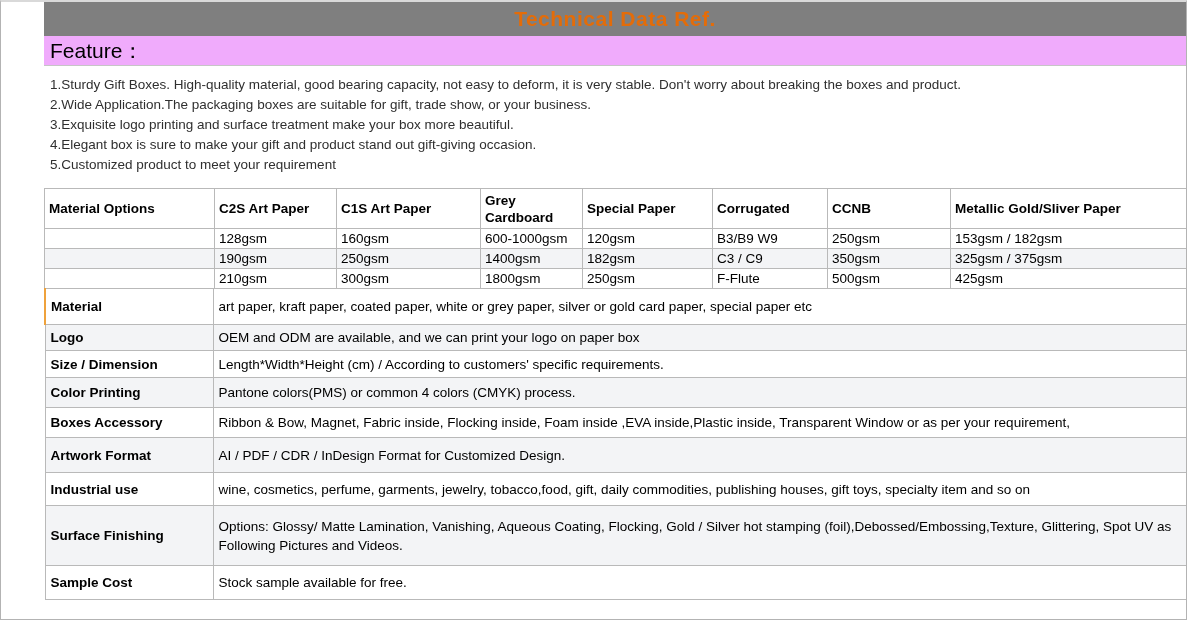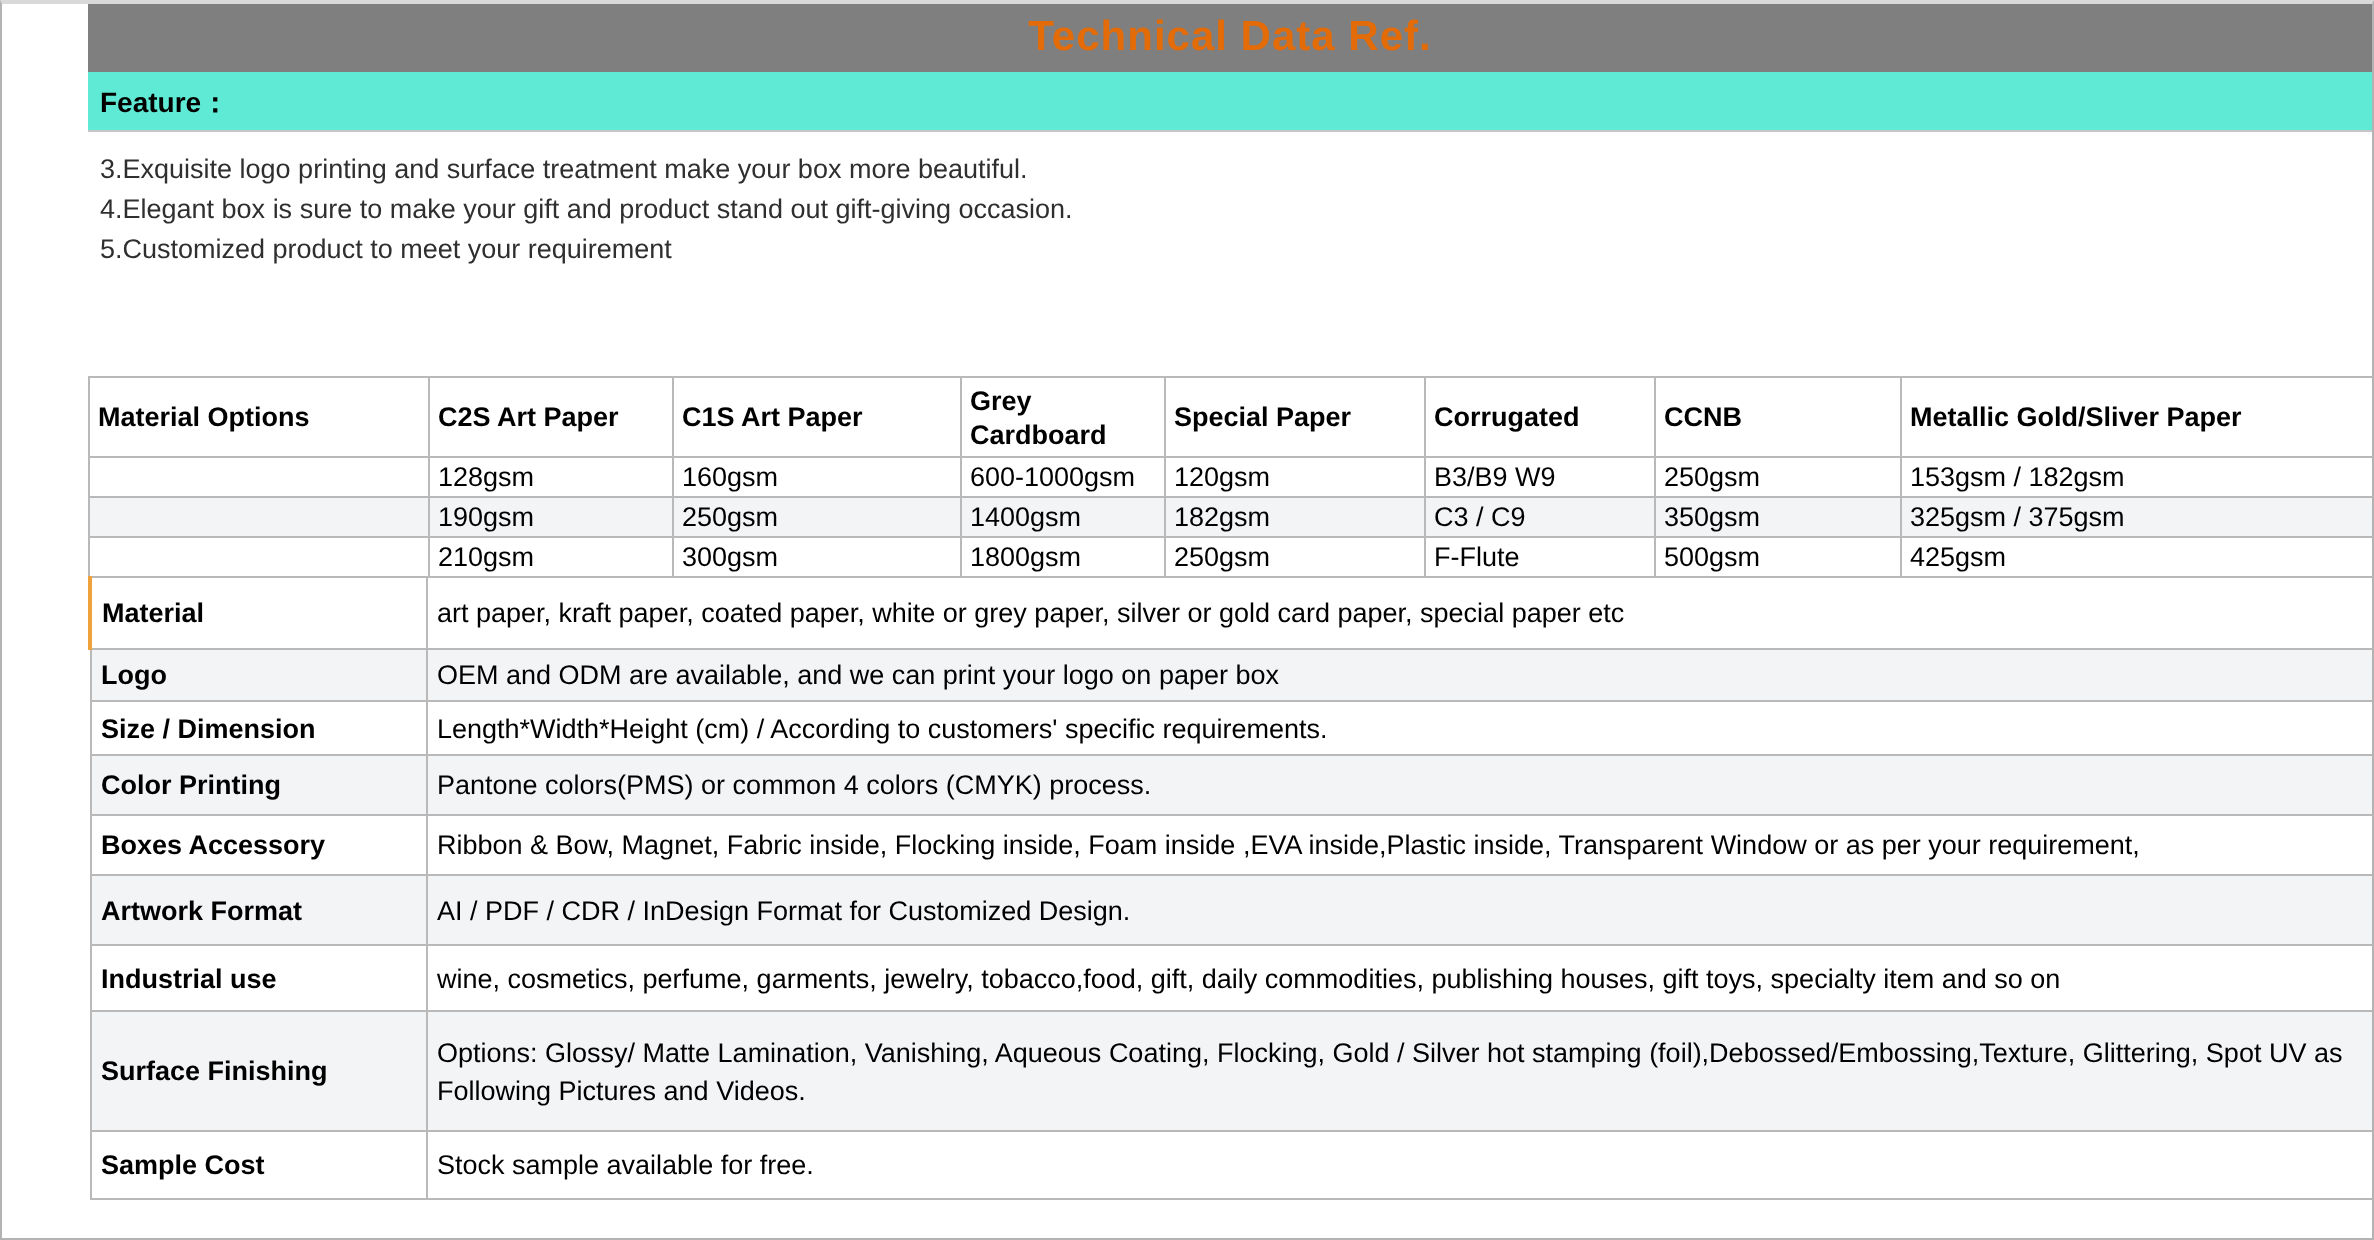--- a/index.html
+++ b/index.html
@@ -28,24 +28,24 @@
     color: var(--banner-text, #e36c09);
     font-size: 21px;
     font-weight: bold;
     letter-spacing: 0.5px;
   }
 
   .feature-heading-row {
     height: 30px;
     line-height: 30px;
     padding-left: 6px;
-    font-size: 14px;
-    font-weight: bold;
+    font-size: 21px;
+    font-weight: normal;
     border-bottom: 1px solid #c6c6c6;
-    background: #5eead4;
+    background: #f0abfc;
   }
 
   .feature-list {
     padding: 9px 6px 0 6px;
     font-size: 13.5px;
     color: #2f2f2f;
     height: 122px;
   }
   .feature-list .feature-item { line-height: 20px; white-space: nowrap; }
 
@@ -85,20 +85,22 @@
 
   <div class="banner">
     <span class="banner-title">Technical Data Ref.</span>
   </div>
 
   <div class="feature-heading-row">
     <span>Feature：</span>
   </div>
 
   <div class="feature-list" id="feature-list">
+      <div class="feature-item">1.Sturdy Gift Boxes. High-quality material, good bearing capacity, not easy to deform, it is very stable. Don't worry about breaking the boxes and product.</div>
+      <div class="feature-item">2.Wide Application.The packaging boxes are suitable for gift, trade show, or your business.</div>
       <div class="feature-item">3.Exquisite logo printing and surface treatment make your box more beautiful.</div>
       <div class="feature-item">4.Elegant box is sure to make your gift and product stand out gift-giving occasion.</div>
       <div class="feature-item">5.Customized product to meet your requirement</div>
     </div>
 
   <table class="materials">
     <colgroup>
       <col style="width:170px">
         <col style="width:122px">
         <col style="width:144px">

